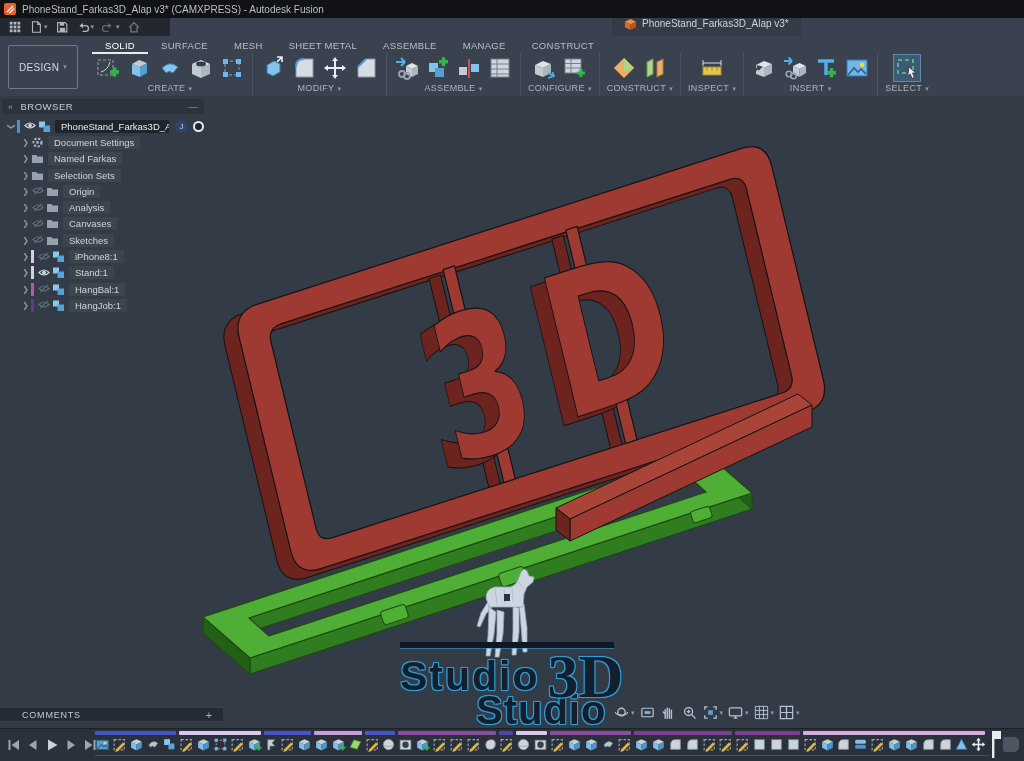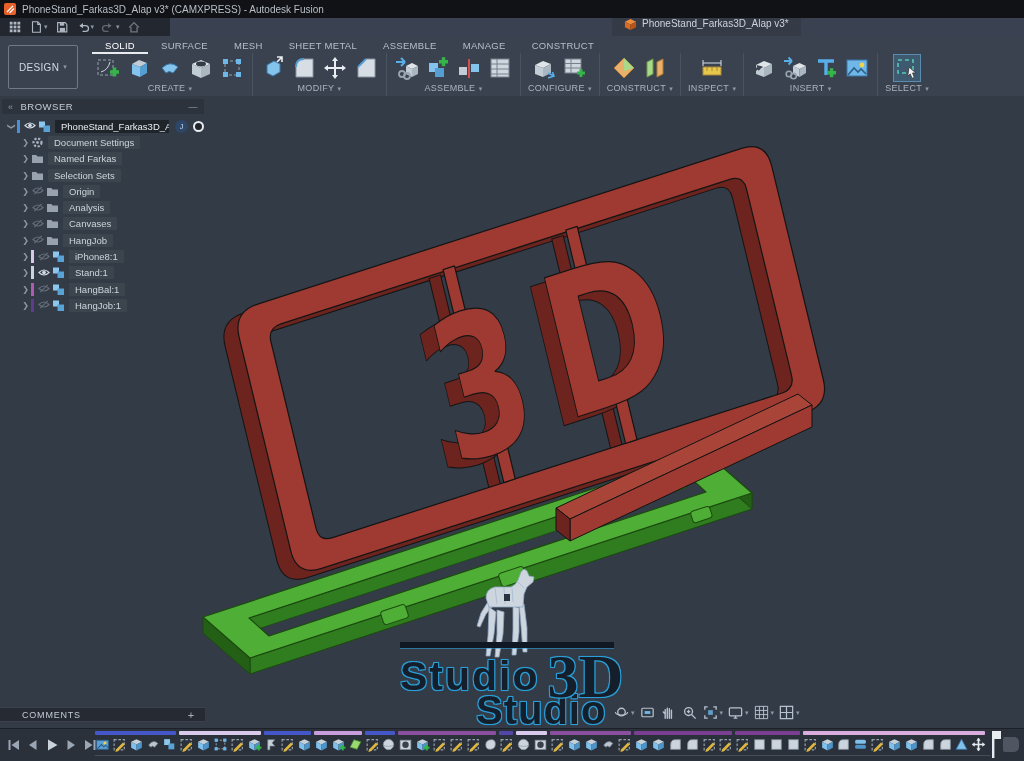--- a/index.html
+++ b/index.html
@@ -63,21 +63,21 @@
   
   .logo{position:absolute;left:400px;top:546px;color:#141f2b;font-weight:bold;
         text-shadow:1px 1px 0 #2b9fd8,-1px -1px 0 #2b9fd8,1px -1px 0 #2b9fd8,-1px 1px 0 #2b9fd8,0 0 3px rgba(43,159,216,.5);}
   .logo-bar{width:214px;height:6px;background:#0f1823;box-shadow:0 1px 0 rgba(43,159,216,.6);}
   .logo-l1{display:flex;align-items:flex-end;}
   .l1a{font-size:41px;line-height:.95;letter-spacing:2px;}
   .l1b{font-size:62px;line-height:.78;margin-left:8px;position:relative;top:4px;font-family:Liberation Serif, serif;}
   .logo-l2{font-size:40px;line-height:.9;margin-left:76px;margin-top:-4px;letter-spacing:1px;}
 
   
-  .comments{position:absolute;left:0;bottom:6px;width:205px;height:15px;background:#262b33;border-top:1px solid #3a414c;border-bottom:1px solid #3a414c;display:flex;align-items:center;color:#c3cbd5;font-size:9px;letter-spacing:.8px;padding-left:22px;box-sizing:border-box;}
+  .comments{position:absolute;left:0;bottom:6px;width:223px;height:15px;background:#262b33;border-top:1px solid #3a414c;border-bottom:1px solid #3a414c;display:flex;align-items:center;color:#c3cbd5;font-size:9px;letter-spacing:.8px;padding-left:22px;box-sizing:border-box;}
   .comments .plus{margin-left:auto;margin-right:10px;color:#aab3bf;font-size:11px;}
 
   
   .navbar{position:absolute;left:612px;bottom:7px;display:flex;align-items:center;gap:2px;}
   .nav-item{display:flex;align-items:center;padding:0 1px;}
   .nav-item svg{width:17px;height:17px;display:block;}
 
   
   .timelinebar{position:absolute;top:728px;left:0;right:0;height:33px;background:#2b313a;border-top:1px solid #1d2127;box-sizing:border-box;}
   .playback{position:absolute;left:6px;top:8px;display:flex;gap:3px;}
@@ -566,21 +566,21 @@
               <svg viewBox="0 0 14 12">
                 <path d="M1.5 6 Q7 0.5 12.5 6 Q7 11.5 1.5 6 Z" fill="none" stroke="#646e7a" stroke-width="1.2"></path>
                 <path d="M3 10 L11 2" stroke="#646e7a" stroke-width="1.2"></path>
               </svg>
             </span>
             <span class="ricon">
               <svg viewBox="0 0 13 13">
                 <path d="M1 3 h4.2 l1.4 1.6 H12 V11 H1 Z" fill="#98a2ae"></path>
               </svg>
             </span>
-            <span class="chip">HangJob</span>
+            <span class="chip">Sketches</span>
           </div>
           <div class="b-row" style="padding-left: 18px;">
             <span class="expander">❯</span>
             <span class="cbar" style="background: rgb(217, 199, 230);"></span>
             <span class="eye">
               <svg viewBox="0 0 14 12">
                 <path d="M1.5 6 Q7 0.5 12.5 6 Q7 11.5 1.5 6 Z" fill="none" stroke="#646e7a" stroke-width="1.2"></path>
                 <path d="M3 10 L11 2" stroke="#646e7a" stroke-width="1.2"></path>
               </svg>
             </span>

